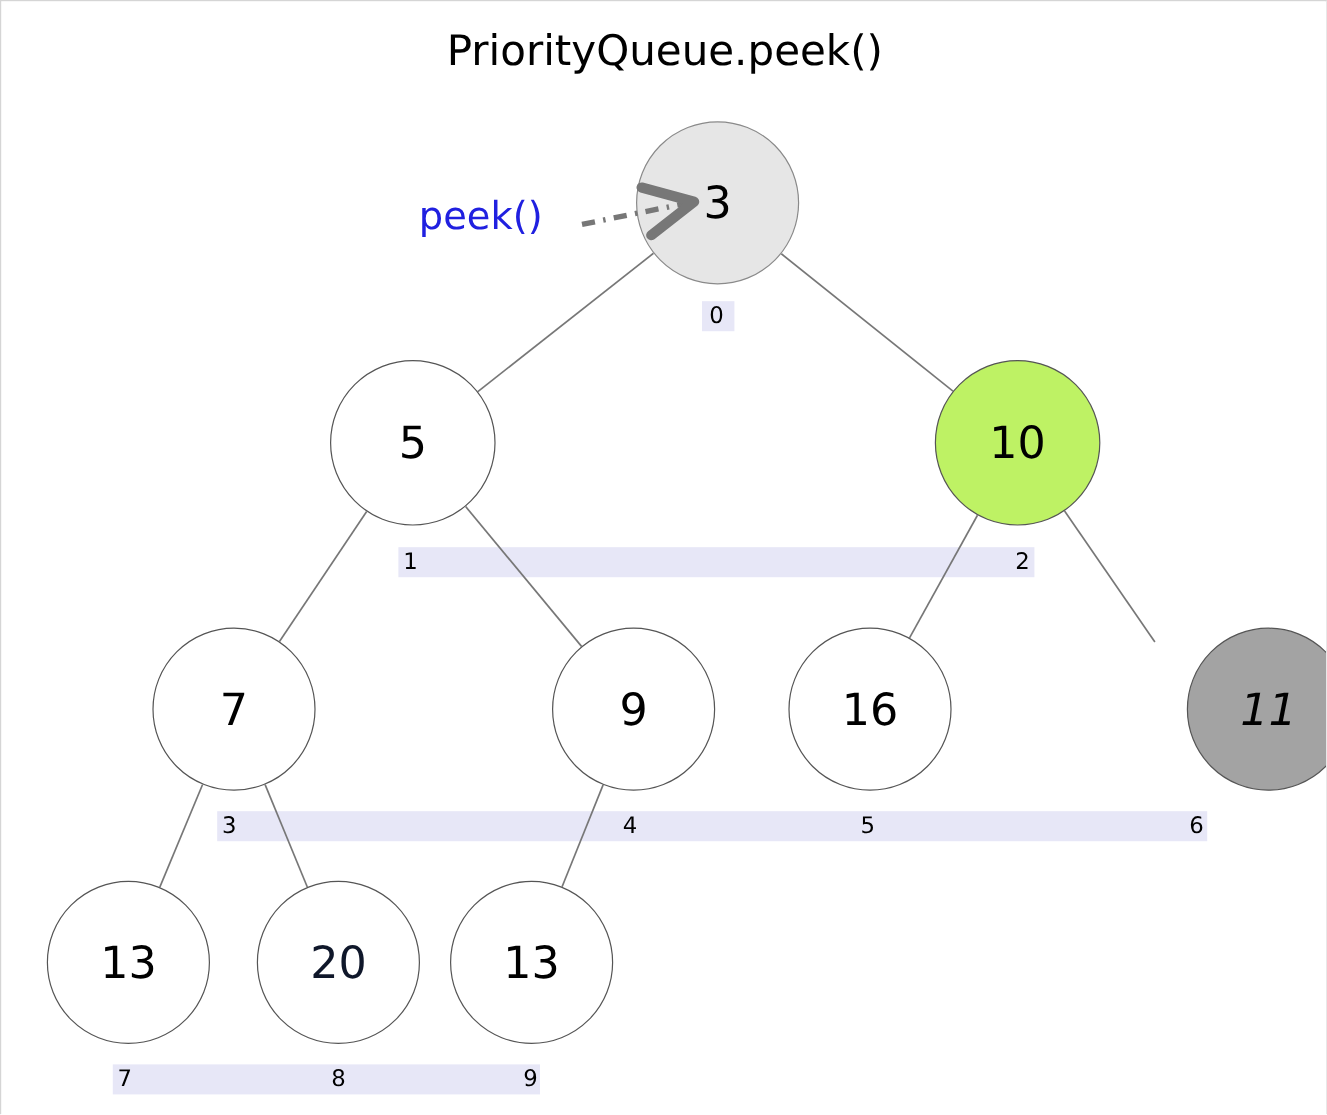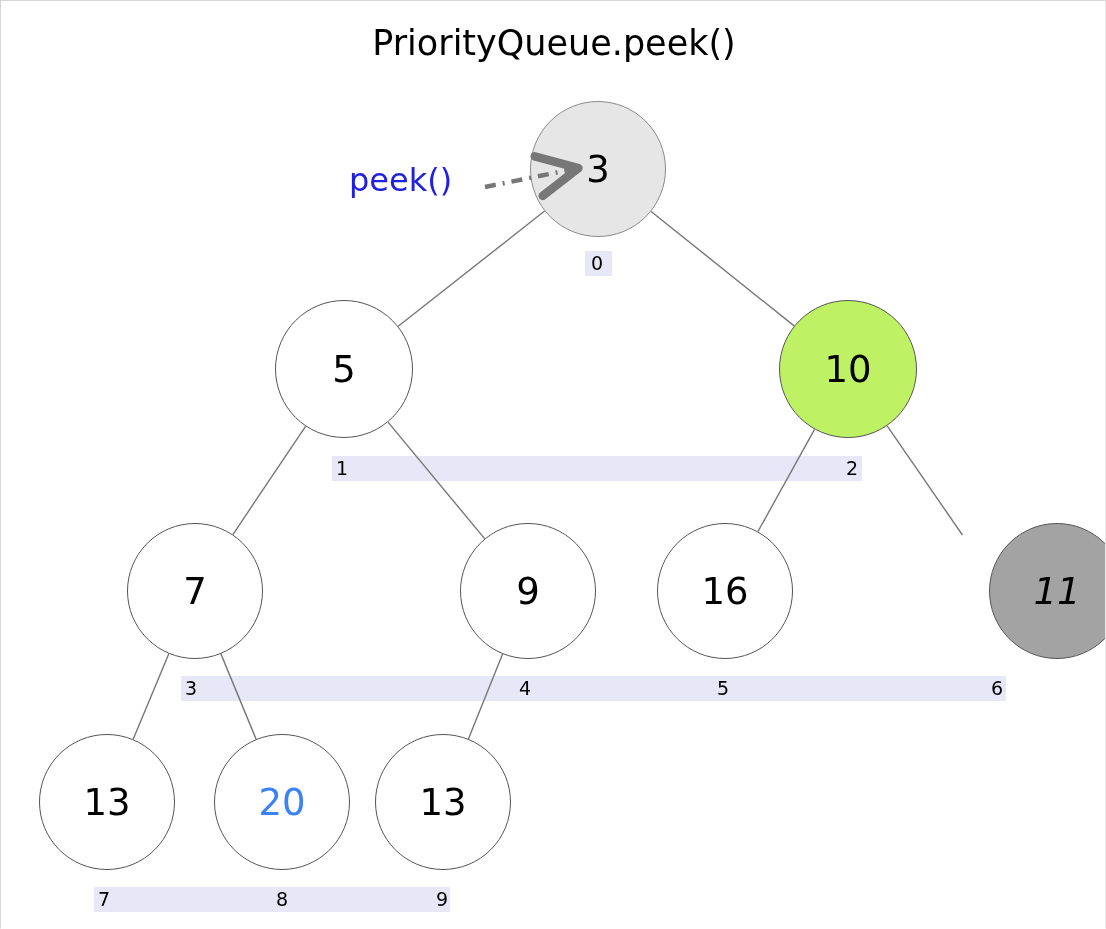--- a/index.html
+++ b/index.html
@@ -133,21 +133,21 @@
       <div class="node" style="left: 656px; top: 522px; width: 136px; height: 136px; background: rgb(255, 255, 255); border-color: rgb(85, 85, 85);">
         <span class="node-label" style="color: rgb(0, 0, 0);">16</span>
       </div>
       <div class="node" style="left: 988px; top: 522px; width: 136px; height: 136px; background: #a3a3a3; border-color: rgb(85, 85, 85); font-style: italic;">
         <span class="node-label" style="color: rgb(0, 0, 0);">11</span>
       </div>
       <div class="node" style="left: 38px; top: 733px; width: 136px; height: 136px; background: rgb(255, 255, 255); border-color: rgb(85, 85, 85);">
         <span class="node-label" style="color: rgb(0, 0, 0);">13</span>
       </div>
       <div class="node" style="left: 213px; top: 733px; width: 136px; height: 136px; background: rgb(255, 255, 255); border-color: rgb(85, 85, 85);">
-        <span class="node-label" style="color: #3b82f6;">20</span>
+        <span class="node-label" style="color: #0f172a;">20</span>
       </div>
       <div class="node" style="left: 374px; top: 733px; width: 136px; height: 136px; background: rgb(255, 255, 255); border-color: rgb(85, 85, 85);">
         <span class="node-label" style="color: rgb(0, 0, 0);">13</span>
       </div>
     </div>
 
   <div id="index-labels">
       <div class="idx-label" style="left: 590px; top: 250px; color: rgb(0, 0, 0);">0</div>
       <div class="idx-label" style="left: 335px; top: 455px; color: rgb(0, 0, 0);">1</div>
       <div class="idx-label" style="left: 845px; top: 455px; color: rgb(0, 0, 0);">2</div>

